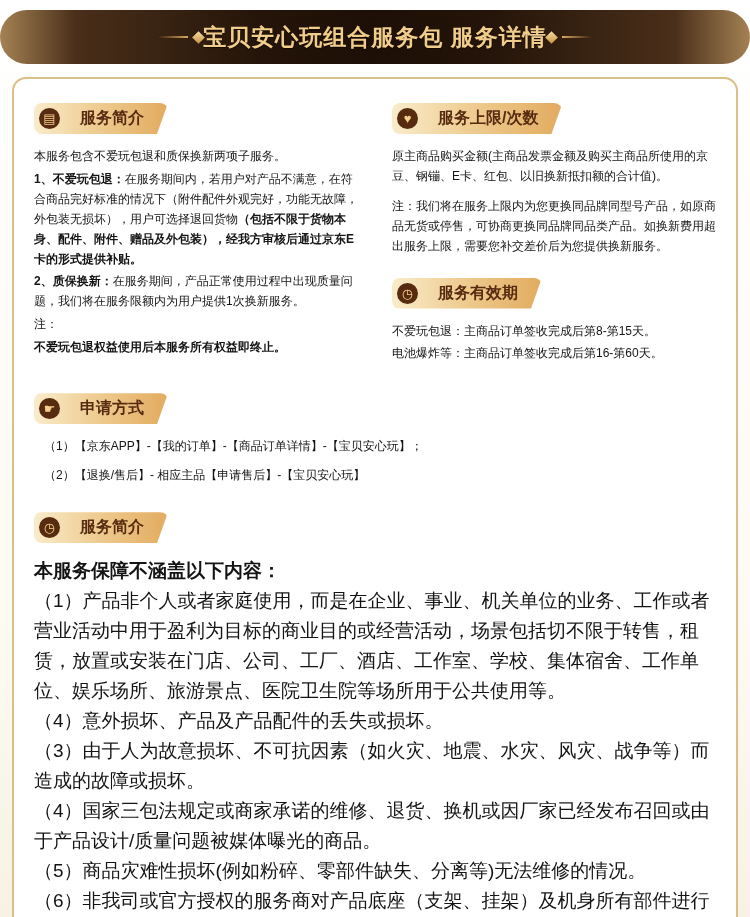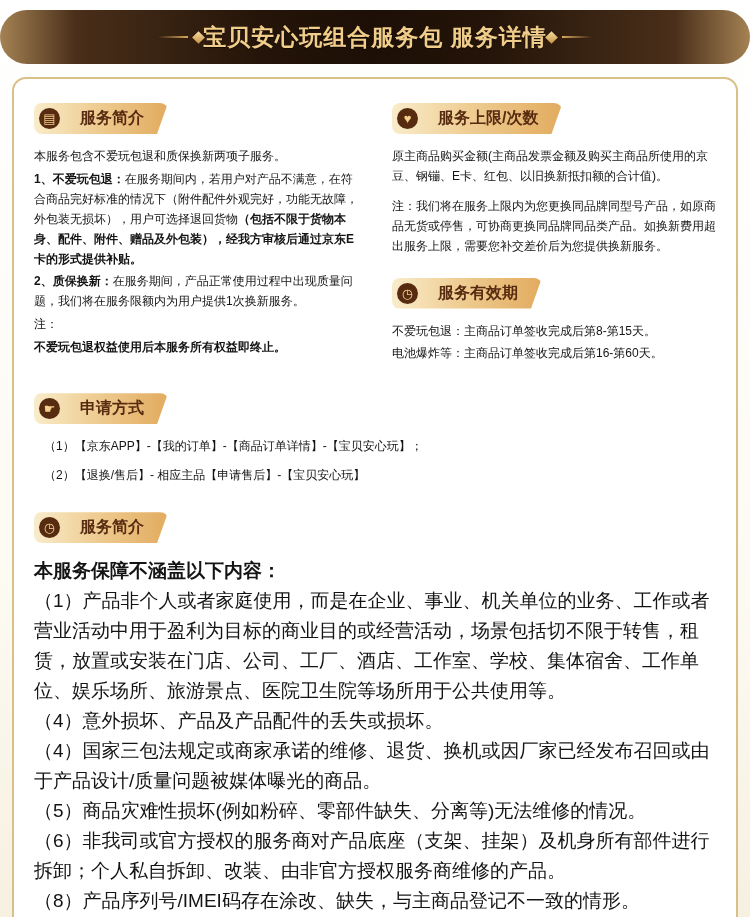--- a/index.html
+++ b/index.html
@@ -172,20 +172,21 @@
     </section>
 
     <section class="full-section exclusions">
       <div class="badge">
         <span class="badge-icon">◷</span>
         <span class="badge-label">服务简介</span>
       </div>
       <p class="heading">本服务保障不涵盖以下内容：</p>
       <p>（1）产品非个人或者家庭使用，而是在企业、事业、机关单位的业务、工作或者营业活动中用于盈利为目标的商业目的或经营活动，场景包括切不限于转售，租赁，放置或安装在门店、公司、工厂、酒店、工作室、学校、集体宿舍、工作单位、娱乐场所、旅游景点、医院卫生院等场所用于公共使用等。</p>
       <p>（4）意外损坏、产品及产品配件的丢失或损坏。</p>
+      <p>（3）由于人为故意损坏、不可抗因素（如火灾、地震、水灾、风灾、战争等）而造成的故障或损坏。</p>
       <p>（4）国家三包法规定或商家承诺的维修、退货、换机或因厂家已经发布召回或由于产品设计/质量问题被媒体曝光的商品。</p>
       <p>（5）商品灾难性损坏(例如粉碎、零部件缺失、分离等)无法维修的情况。</p>
       <p>（6）非我司或官方授权的服务商对产品底座（支架、挂架）及机身所有部件进行拆卸；个人私自拆卸、改装、由非官方授权服务商维修的产品。</p>
       <p>（8）产品序列号/IMEI码存在涂改、缺失，与主商品登记不一致的情形。</p>
       <p>（9）服务有效期外申请服务的情形。</p>
       
       
       
     </section>
 

